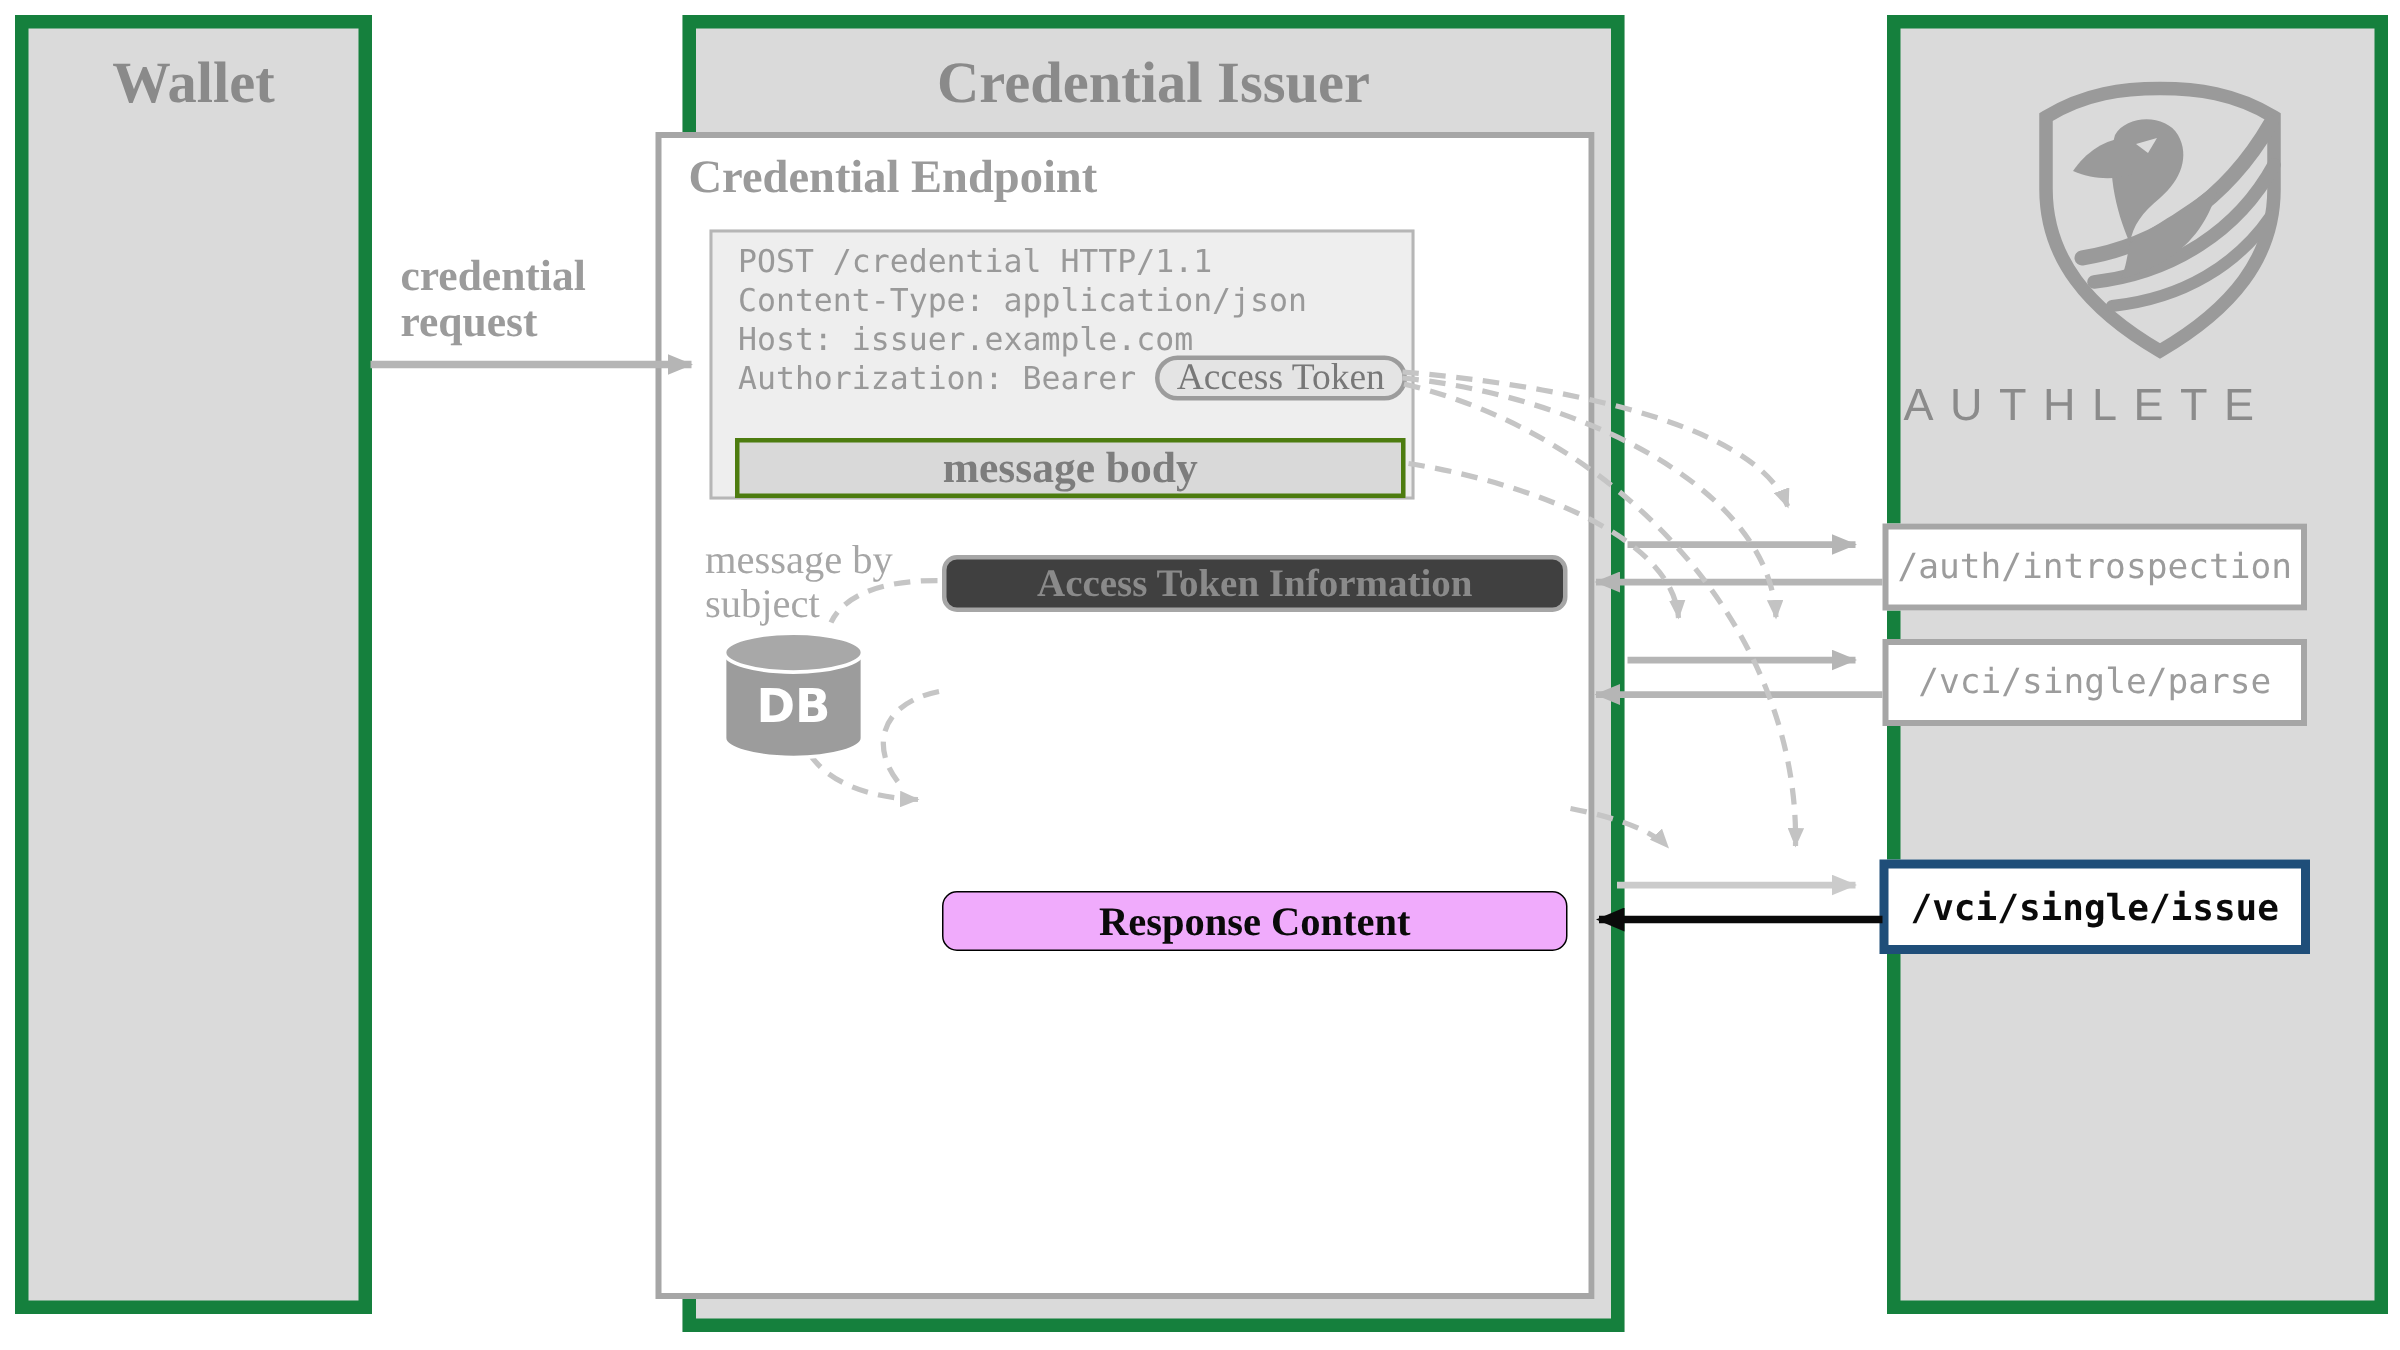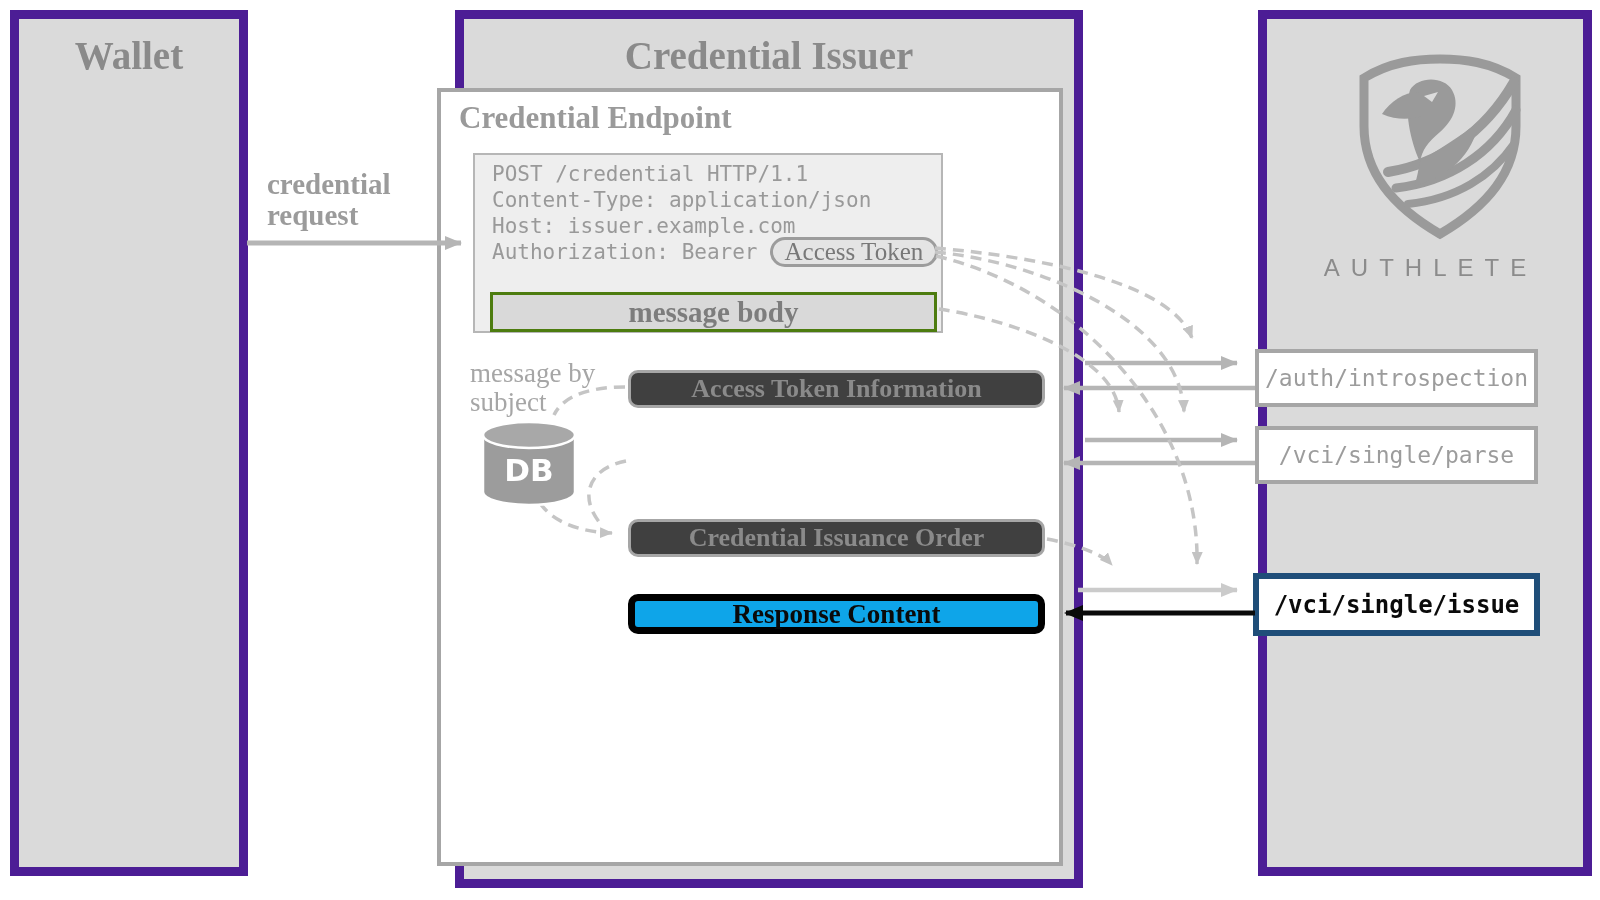--- a/index.html
+++ b/index.html
@@ -1,20 +1,20 @@
 <!DOCTYPE html>
 <html><head>
 <meta charset="utf-8">
 <style>
   html,body{margin:0;padding:0;background:#fff;}
   .stage{position:relative;width:1600px;height:900px;background:#ffffff;overflow:hidden;
          font-family:"Liberation Serif",serif;}
 
   
-  .panel{position:absolute;background:#dadada;border:9px solid #4c1d95;box-sizing:border-box;z-index:1;}
+  .panel{position:absolute;background:#dadada;border:9px solid #15803d;box-sizing:border-box;z-index:1;}
   .panel-wallet{left:10px;top:10px;width:238px;height:866px;}
   .panel-issuer{left:455px;top:10px;width:628px;height:878px;}
   .panel-authlete{left:1258px;top:10px;width:334px;height:866px;}
   .panel-title{position:absolute;left:0;top:14px;width:100%;text-align:center;
                font-weight:bold;font-size:39px;color:#8a8a8a;}
 
   
   .endpoint-box{position:absolute;left:437px;top:88px;width:626px;height:778px;background:#ffffff;
                 border:4px solid #a6a6a6;box-sizing:border-box;z-index:5;}
   .endpoint-title{position:absolute;left:459px;top:100px;font-weight:bold;font-size:31px;color:#9a9a9a;z-index:6;}
@@ -34,33 +34,33 @@
 
   .lookup-note{position:absolute;left:470px;top:359px;font-size:27px;line-height:29px;color:#a6a6a6;z-index:6;}
 
   
   .node{position:absolute;left:628px;width:417px;height:38px;background:#404040;border:3px solid #a6a6a6;
         border-radius:10px;box-sizing:border-box;z-index:6;display:flex;align-items:center;justify-content:center;
         font-weight:bold;font-size:26px;color:#8a8a8a;white-space:nowrap;}
   .node-ati{top:370px;}
   .node-cri{top:444px;}
   .node-cio{top:519px;}
-  .node-response{top:594px;height:40px;background:#0ea5e9;border:7px solid #000000;color:#0a0a0a;font-size:27px;}
+  .node-response{top:594px;height:40px;background:#f0abfc;border:1px solid #000000;color:#0a0a0a;font-size:27px;}
 
   
   .api{position:absolute;left:1255px;width:283px;height:58px;background:#ffffff;border:4px solid #a6a6a6;
        box-sizing:border-box;z-index:6;display:flex;align-items:center;justify-content:center;
        font-family:"DejaVu Sans Mono",monospace;font-size:23px;color:#9c9c9c;white-space:nowrap;}
   .api-introspection{top:349px;}
   .api-parse{top:426px;}
   .api-issue{top:573px;left:1253px;width:287px;height:63px;border:6px solid #1f4e79;
              color:#0a0a0a;font-weight:bold;font-size:24px;}
 
-  .wordmark{position:absolute;left:1258px;top:254px;width:334px;text-align:center;z-index:6;
-            font-family:"Liberation Sans",sans-serif;font-size:24px;letter-spacing:11px;text-indent:11px;
+  .wordmark{position:absolute;left:1258px;top:254px;width:334px;z-index:6;
+            font-family:"Liberation Sans",sans-serif;font-size:30px;letter-spacing:11px;text-indent:11px;
             color:#8b8b8b;}
   .logo{position:absolute;left:1352px;top:52px;width:176px;height:192px;z-index:6;}
 
   .req-label{position:absolute;left:267px;top:169px;font-weight:bold;font-size:29px;line-height:31px;
              color:#9b9b9b;z-index:6;}
 
   .overlay{position:absolute;left:0;top:0;width:1600px;height:900px;z-index:20;pointer-events:none;}
 </style>
 </head>
 <body>
@@ -102,21 +102,20 @@
     </div>
   </div>
   <div class="message-body">message body</div>
 
   <div class="lookup-note">
     <div>message by</div>
     <div>subject</div>
   </div>
 
   <div class="node node-ati">Access Token Information</div>
-  <div class="node node-cio">Credential Issuance Order</div>
   <div class="node node-response">Response Content</div>
 
   <div class="api api-introspection">/auth/introspection</div>
   <div class="api api-parse">/vci/single/parse</div>
   <div class="api api-issue">/vci/single/issue</div>
 
   <div class="req-label">
     <div>credential</div>
     <div>request</div>
   </div>

